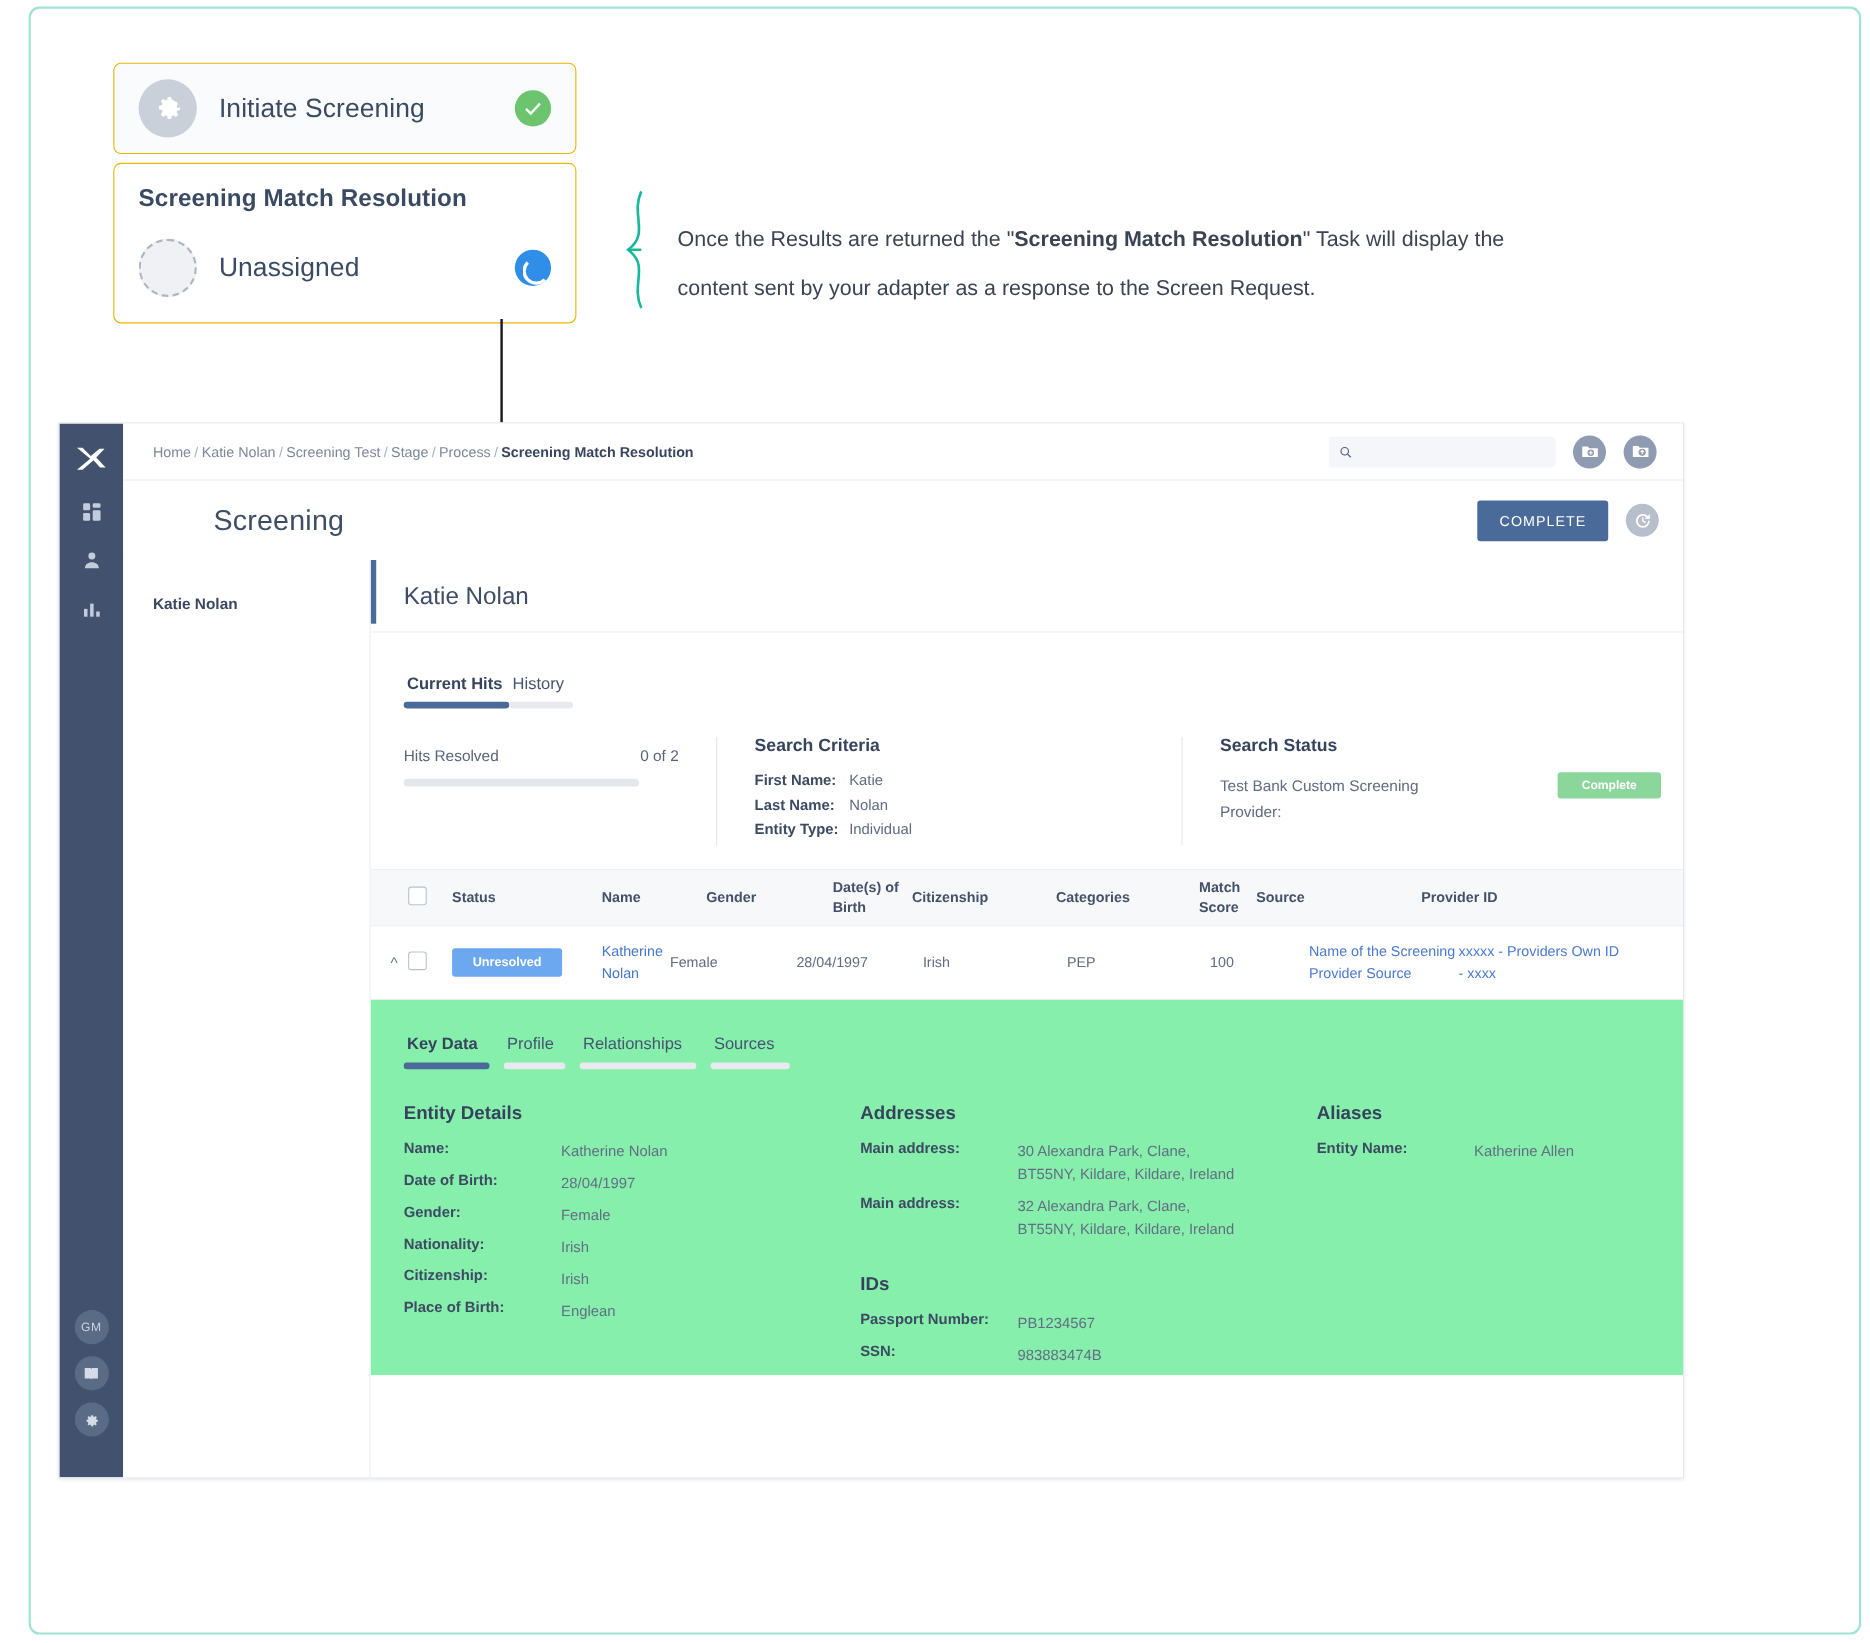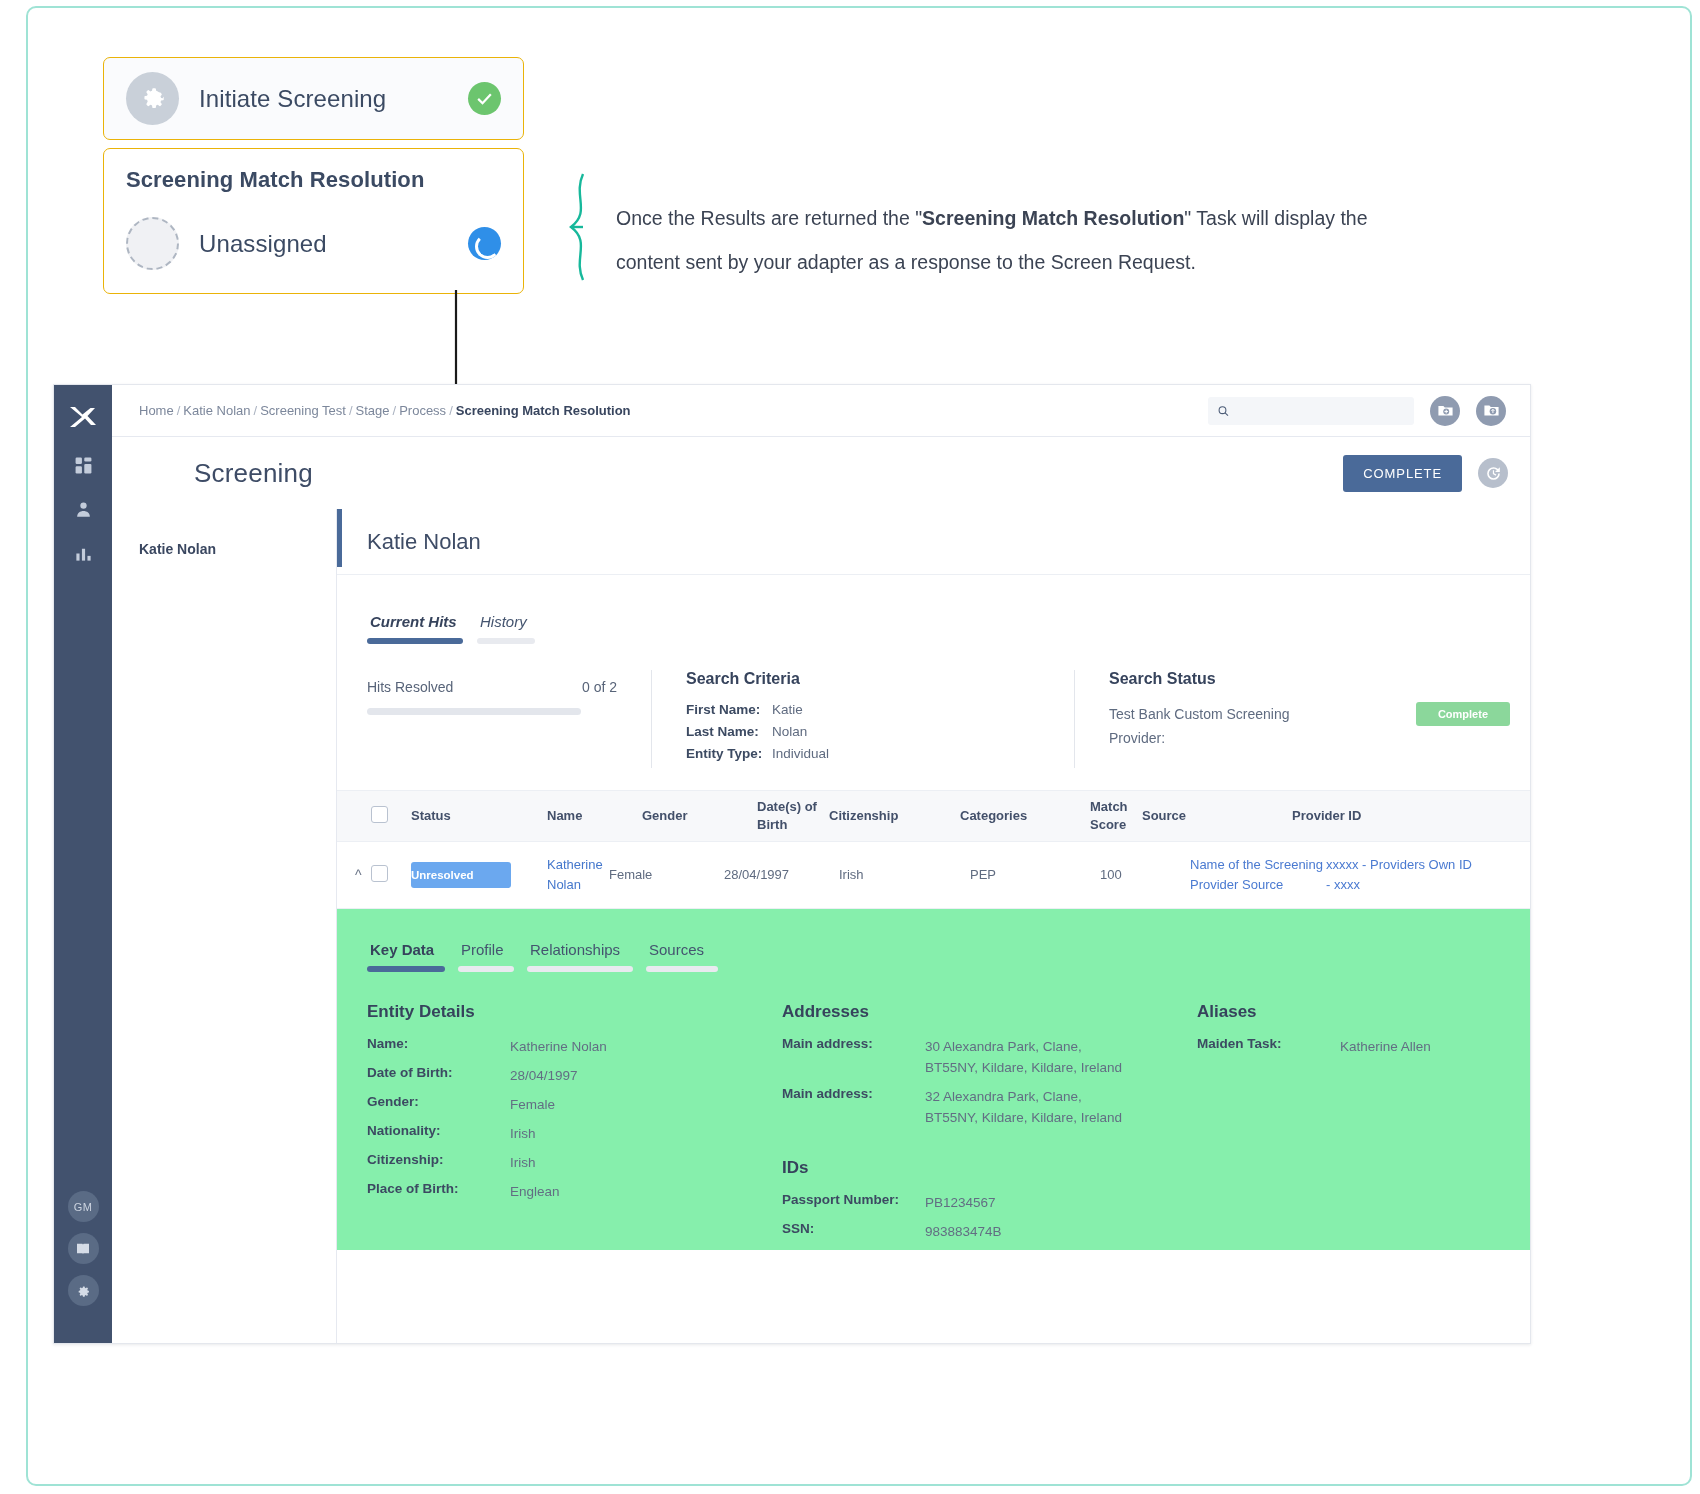--- a/index.html
+++ b/index.html
@@ -199,21 +199,21 @@
     display: flex; align-items: center; padding-left: 30px;
     position: relative;
   }
   #entity-header::before {
     content: ""; position: absolute; left: 0; top: 0; width: 5px; height: 58px;
     background: #4a6a99;
   }
   #entity-name { font-size: 22px; color: #3e4c66; }
 
   
-  #tabs-row { display: flex; padding: 38px 0 0 30px; gap: 14px; font-style: italic; }
+  #tabs-row { display: flex; padding: 38px 0 0 30px; gap: 0; }
   .tab { text-align: left; }
   .tab .tab-label { font-size: 15px; color: #44546f; padding: 0 3px 8px 3px; display: block; }
   .tab.active .tab-label { font-weight: 700; color: #36435c; }
   .tab .tab-underline { height: 6px; border-radius: 3px; background: #e8eaef; display: block; }
   .tab.active .tab-underline { background: #4a6a99; }
 
   
   #summary {
     display: flex; margin-top: 26px; padding-left: 30px; padding-right: 20px;
   }
@@ -256,21 +256,21 @@
   .c-source { width: 150px; }
   .c-pid { flex: 1; }
   .chk {
     width: 17px; height: 17px; border: 1.6px solid #b9c2d0; border-radius: 3px;
     background: #fff; display: inline-block;
   }
   .chev-up { color: #6b7588; font-size: 14px; }
   .data-row { min-height: 67px; border-bottom: 1px solid #eceff4; }
   .pill-unresolved {
     background: #6ba8ef; color: #ffffff; font-size: 11.5px; font-weight: 700;
-    padding: 7px 0; border-radius: 3px; width: 100px; display: block;
+    padding: 7px 0; border-radius: 3px; width: 100px; text-align: center; display: block;
   }
   .link { color: #4477cc; }
   .linkish { color: #4a7ad1; }
 
   
   #detail-panel { background: #86efac; padding: 32px 0 0 30px; }
   #detail-tabs { display: flex; gap: 13px; }
   #detail-cols { display: flex; margin-top: 30px; }
   .dcol-1 { width: 415px; }
   .dcol-2 { width: 415px; }
@@ -563,21 +563,21 @@
               </div>
             <div class="dkv">
                 <span class="dk">SSN:</span>
                 <span class="dv">983883474B</span>
               </div>
           </div>
 
           <div class="dcol-3">
             <div class="dsection-title">Aliases</div>
             <div class="dkv">
-                <span class="dk">Maiden Task:</span>
+                <span class="dk">Entity Name:</span>
                 <span class="dv">Katherine Allen</span>
               </div>
           </div>
         </div>
 
       </div>
 
     </div>
   </div>
 </div>

